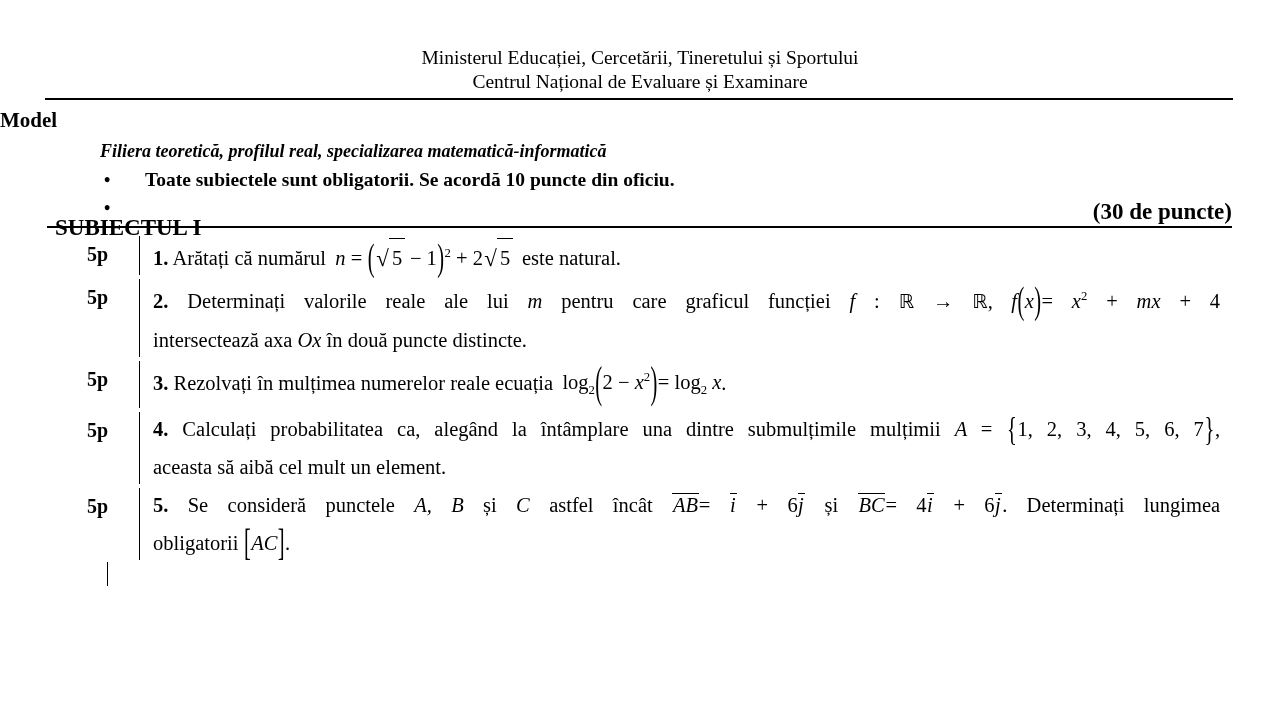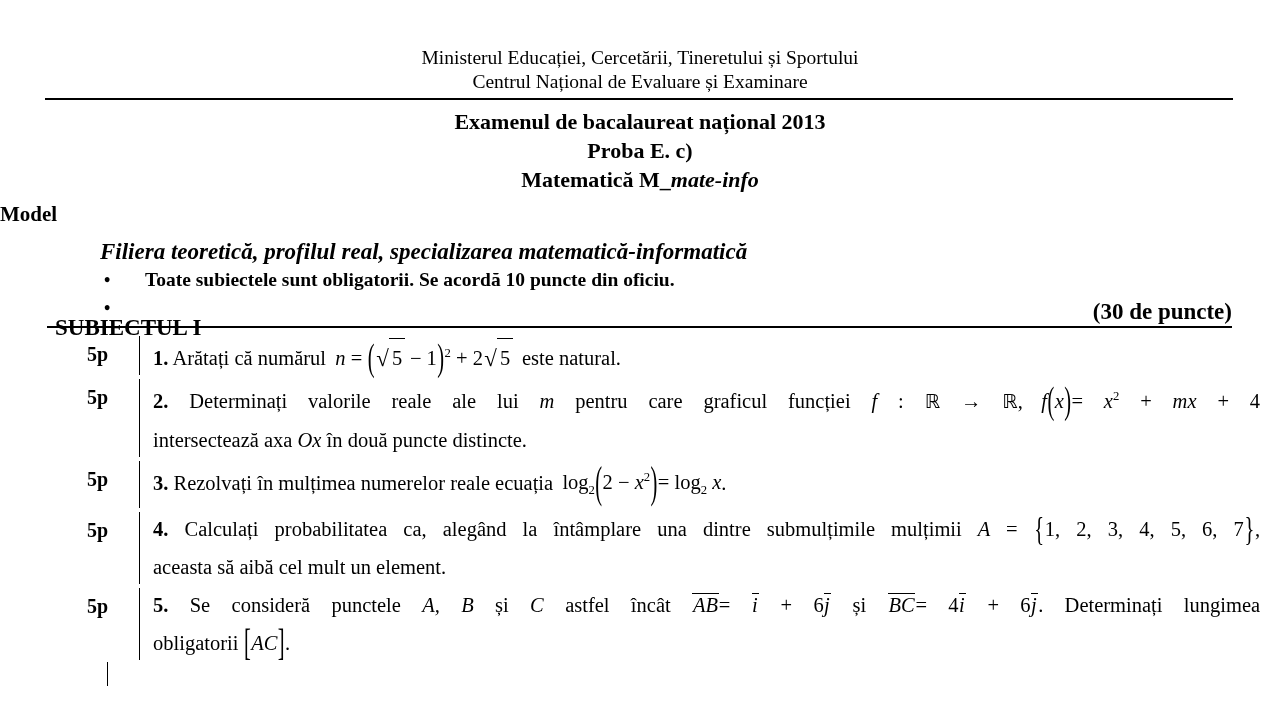--- a/index.html
+++ b/index.html
@@ -51,24 +51,24 @@
   .model {
     font-weight: bold;
     font-size: 21px;
     padding-right: 89px;
     margin-top: 8px;
   }
 
   .filiera {
     font-style: italic;
     font-weight: bold;
-    font-size: 23px;
+    font-size: 18px;
     line-height: 25px;
     padding-left: 100px;
-    margin-top: 12px;
+    margin-top: 6px;
   }
 
   ul.notes {
     list-style: none;
     margin: 2px 0 0 0;
     padding: 0;
   }
   ul.notes li {
     font-weight: bold;
     font-size: 19.5px;
@@ -121,21 +121,21 @@
   }
   .item .divider {
     flex: 0 0 0px;
     width: 0;
     border-left: 1.8px solid #000;
     margin: 2px 0 2px 0;
   }
   .item .body {
     flex: 1 1 auto;
     padding-left: 13px;
-    padding-right: 20px;
+    padding-right: 60px;
     font-size: 20.5px;
     line-height: 38px;
     text-align: justify;
     box-sizing: border-box;
   }
   .item .body p {
     margin: 0;
   }
   .item .body p.j { text-align: justify; text-align-last: justify; }
   .item .body p.last { text-align: left; text-align-last: left; }
@@ -232,25 +232,20 @@
 
 <div class="page">
 
   <div class="ministry">
     <div>Ministerul Educației, Cercetării, Tineretului și Sportului</div>
     <div>Centrul Național de Evaluare și Examinare</div>
   </div>
 
   <hr class="rule-top">
 
-  <div class="exam-title">
-    <div>Examenul de bacalaureat național 2013</div>
-    <div>Proba E. c)</div>
-    <div><span>Matematică </span><span class="mate-info-label">M_</span><span class="mate-info-value">mate-info</span></div>
-  </div>
 
   <div class="model">Model</div>
 
   <div class="filiera">
     <div>Filiera teoretică, profilul real, specializarea matematică-informatică</div>
   </div>
 
   <ul class="notes">
     <li><span class="bullet">•</span><span>Toate subiectele sunt obligatorii. Se acordă 10 puncte din oficiu.</span></li>
     <li><span class="bullet">•</span></li>

